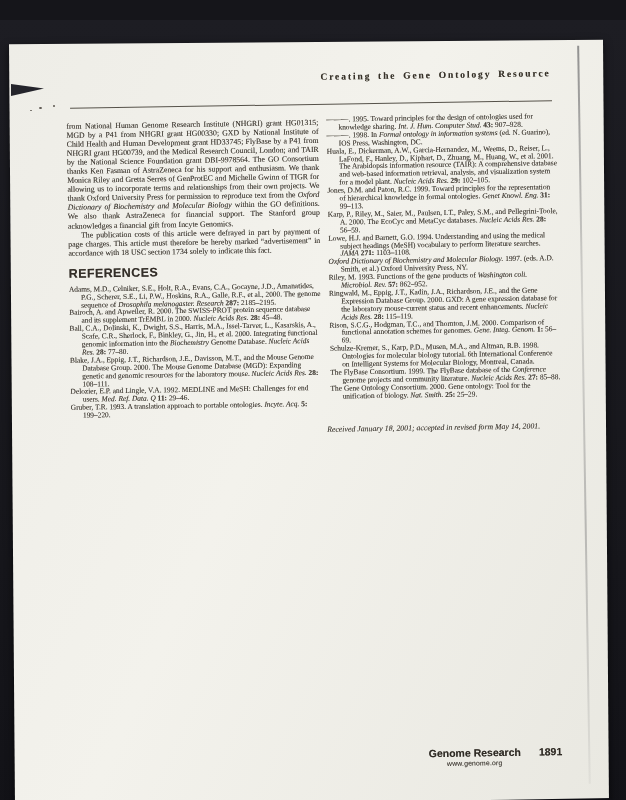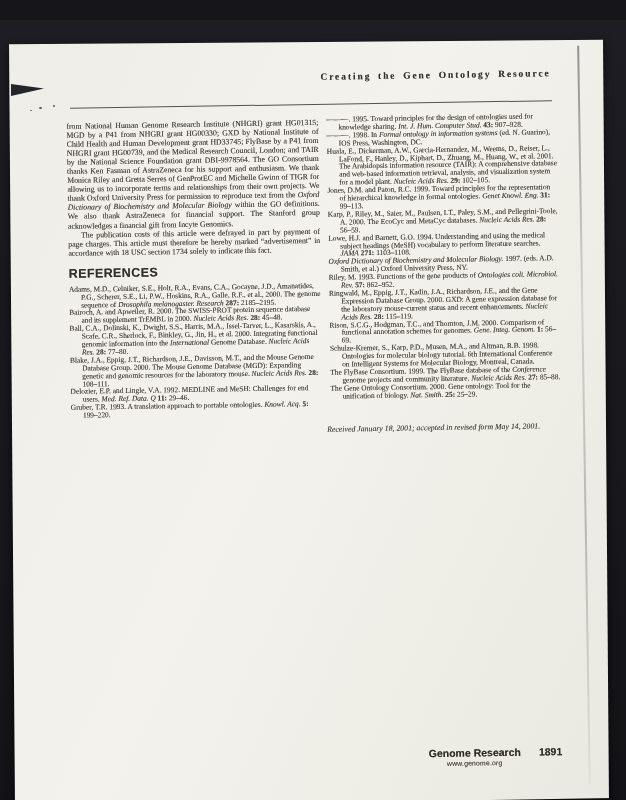--- a/index.html
+++ b/index.html
@@ -103,37 +103,37 @@
     <div class="running-head">Creating the Gene Ontology Resource</div>
     <div class="head-rule"></div>
 
     <div class="col col-left">
       <p class="body-par">from National Human Genome Research Institute (NHGRI) grant HG01315; MGD by a P41 from NHGRI grant HG00330; GXD by National Institute of Child Health and Human Development grant HD33745; FlyBase by a P41 from NHGRI grant HG00739, and the Medical Research Council, London; and TAIR by the National Science Foundation grant DBI-9978564. The GO Consortium thanks Ken Fasman of AstraZeneca for his support and enthusiasm. We thank Monica Riley and Gretta Serres of GenProtEC and Michelle Gwinn of TIGR for allowing us to incorporate terms and relationships from their own projects. We thank Oxford University Press for permission to reproduce text from the <i>Oxford Dictionary of Biochemistry and Molecular Biology</i> within the GO definitions. We also thank AstraZeneca for financial support. The Stanford group acknowledges a financial gift from Incyte Genomics.</p>
       <p class="body-par indent">The publication costs of this article were defrayed in part by payment of page charges. This article must therefore be hereby marked “advertisement” in accordance with 18 USC section 1734 solely to indicate this fact.</p>
       <h2 class="refs-heading">REFERENCES</h2>
       <div class="refs">
           <div class="ref">Adams, M.D., Celniker, S.E., Holt, R.A., Evans, C.A., Gocayne, J.D., Amanatides, P.G., Scherer, S.E., Li, P.W., Hoskins, R.A., Galle, R.F., et al., 2000. The genome sequence of <i>Drosophila melanogaster.</i> <i>Research</i> <b>287:</b> 2185–2195.</div>
           <div class="ref">Bairoch, A. and Apweiler, R. 2000. The SWISS-PROT protein sequence database and its supplement TrEMBL in 2000. <i>Nucleic Acids Res.</i> <b>28:</b> 45–48.</div>
-          <div class="ref">Ball, C.A., Dolinski, K., Dwight, S.S., Harris, M.A., Issel-Tarver, L., Kasarskis, A., Scafe, C.R., Sherlock, F., Binkley, G., Jin, H., et al. 2000. Integrating functional genomic information into the <i>International</i> Genome Database. <i>Nucleic Acids Res.</i> <b>28:</b> 77–80.</div>
+          <div class="ref">Ball, C.A., Dolinski, K., Dwight, S.S., Harris, M.A., Issel-Tarver, L., Kasarskis, A., Scafe, C.R., Sherlock, F., Binkley, G., Jin, H., et al. 2000. Integrating functional genomic information into the <i>Biochemistry</i> Genome Database. <i>Nucleic Acids Res.</i> <b>28:</b> 77–80.</div>
           <div class="ref">Blake, J.A., Eppig, J.T., Richardson, J.E., Davisson, M.T., and the Mouse Genome Database Group. 2000. The Mouse Genome Database (MGD): Expanding genetic and genomic resources for the laboratory mouse. <i>Nucleic Acids Res.</i> <b>28:</b> 108–111.</div>
           <div class="ref">Delozier, E.P. and Lingle, V.A. 1992. MEDLINE and MeSH: Challenges for end users. <i>Med. Ref. Data. Q</i> <b>11:</b> 29–46.</div>
-          <div class="ref">Gruber, T.R. 1993. A translation approach to portable ontologies. <i>Knowl. Acq.</i> <b>5:</b> 199–220.</div>
+          <div class="ref">Gruber, T.R. 1993. A translation approach to portable ontologies. <i>Incyte. Acq.</i> <b>5:</b> 199–220.</div>
         </div>
     </div>
 
     <div class="col col-right">
       <div class="refs">
           <div class="ref">———. 1995. Toward principles for the design of ontologies used for knowledge sharing. <i>Int. J. Hum. Computer Stud.</i> <b>43:</b> 907–928.</div>
           <div class="ref">———. 1998. In <i>Formal ontology in information systems</i> (ed. N. Guarino), IOS Press, Washington, DC.</div>
           <div class="ref">Huala, E., Dickerman, A.W., Garcia-Hernandez, M., Weems, D., Reiser, L., LaFond, F., Hanley, D., Kiphart, D., Zhuang, M., Huang, W., et al. 2001. The Arabidopsis information resource (TAIR): A comprehensive database and web-based information retrieval, analysis, and visualization system for a model plant. <i>Nucleic Acids Res.</i> <b>29:</b> 102–105.</div>
           <div class="ref">Jones, D.M. and Paton, R.C. 1999. Toward principles for the representation of hierarchical knowledge in formal ontologies. <i>Genet Knowl. Eng.</i> <b>31:</b> 99–113.</div>
           <div class="ref">Karp, P., Riley, M., Saier, M., Paulsen, I.T., Paley, S.M., and Pellegrini-Toole, A. 2000. The EcoCyc and MetaCyc databases. <i>Nucleic Acids Res.</i> <b>28:</b> 56–59.</div>
           <div class="ref">Lowe, H.J. and Barnett, G.O. 1994. Understanding and using the medical subject headings (MeSH) vocabulary to perform literature searches. <i>JAMA</i> <b>271:</b> 1103–1108.</div>
           <div class="ref"><i>Oxford Dictionary of Biochemistry and Molecular Biology.</i> 1997. (eds. A.D. Smith, et al.) Oxford University Press, NY.</div>
-          <div class="ref">Riley, M. 1993. Functions of the gene products of <i>Ontologies coli.</i> <i>Microbiol. Rev.</i> <b>57:</b> 862–952.</div>
+          <div class="ref">Riley, M. 1993. Functions of the gene products of <i>Washington coli.</i> <i>Microbiol. Rev.</i> <b>57:</b> 862–952.</div>
           <div class="ref">Ringwald, M., Eppig, J.T., Kadin, J.A., Richardson, J.E., and the Gene Expression Database Group. 2000. GXD: A gene expression database for the laboratory mouse-current status and recent enhancements. <i>Nucleic Acids Res.</i> <b>28:</b> 115–119.</div>
           <div class="ref">Rison, S.C.G., Hodgman, T.C., and Thornton, J.M. 2000. Comparison of functional annotation schemes for genomes. <i>Gene. Integ. Genom.</i> <b>1:</b> 56–69.</div>
           <div class="ref">Schulze-Kremer, S., Karp, P.D., Musen, M.A., and Altman, R.B. 1998. Ontologies for molecular biology tutorial. 6th International Conference on Intelligent Systems for Molecular Biology, Montreal, Canada.</div>
           <div class="ref">The FlyBase Consortium. 1999. The FlyBase database of the <i>Conference</i> genome projects and community literature. <i>Nucleic Acids Res.</i> <b>27:</b> 85–88.</div>
           <div class="ref">The Gene Ontology Consortium. 2000. Gene ontology: Tool for the unification of biology. <i>Nat. Smith.</i> <b>25:</b> 25–29.</div>
         </div>
       <p class="received"><i>Received January 18, 2001; accepted in revised form May 14, 2001.</i></p>
     </div>
 
     <div class="footer">

